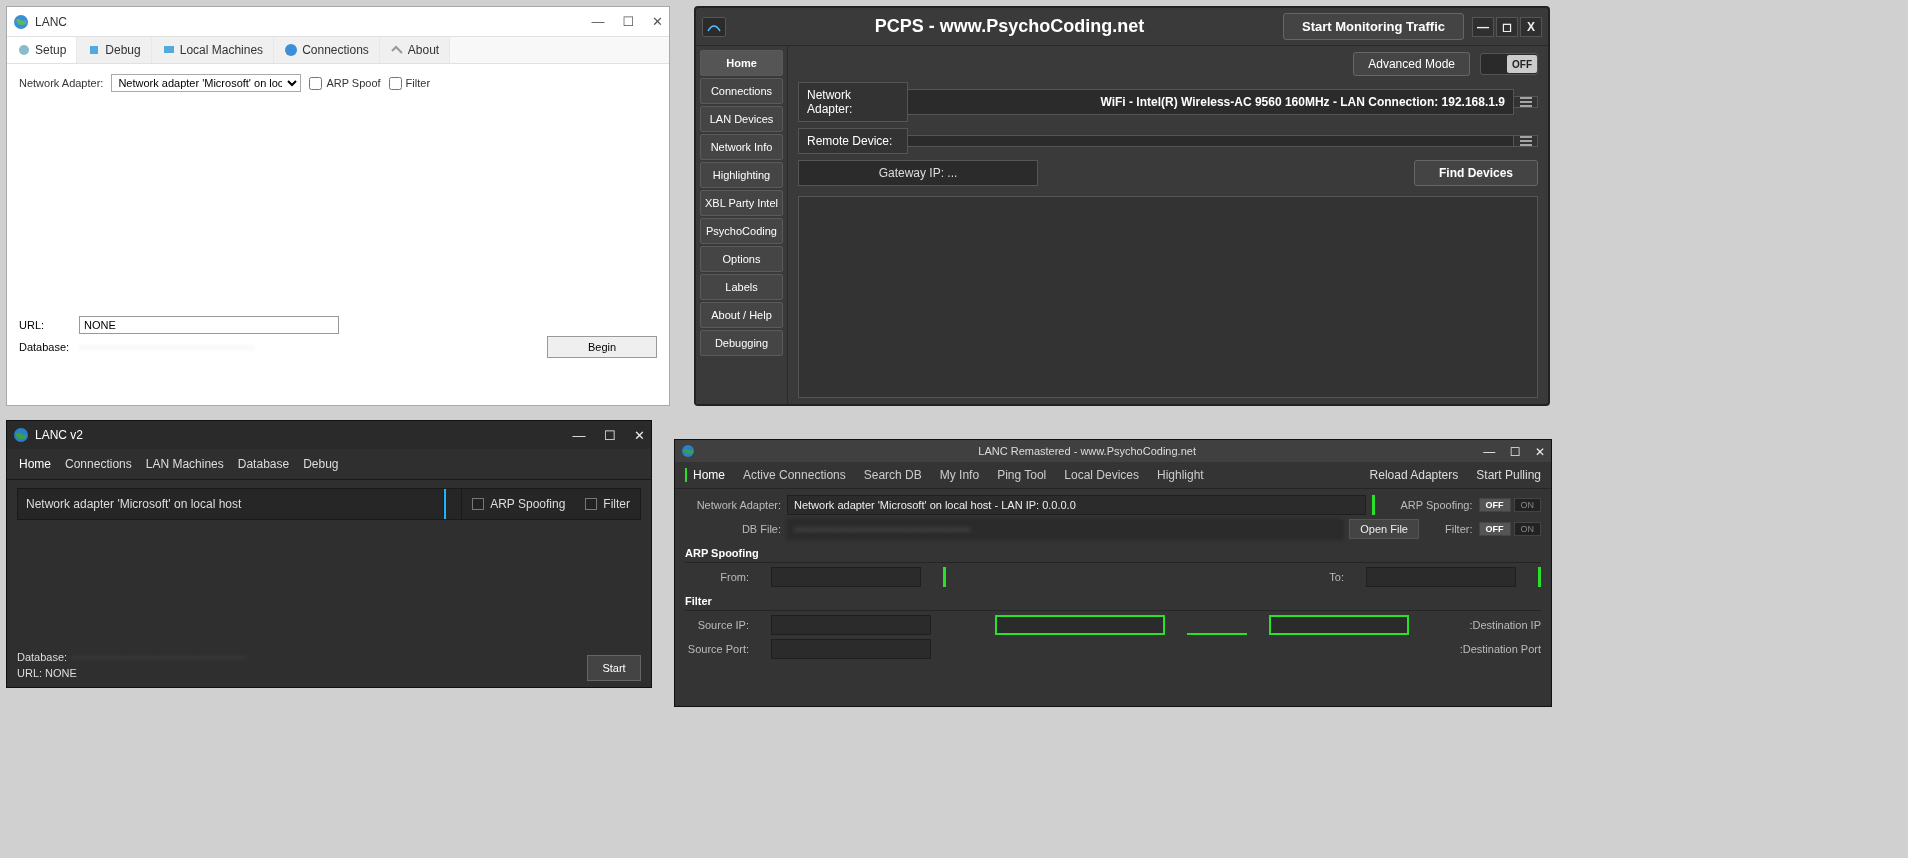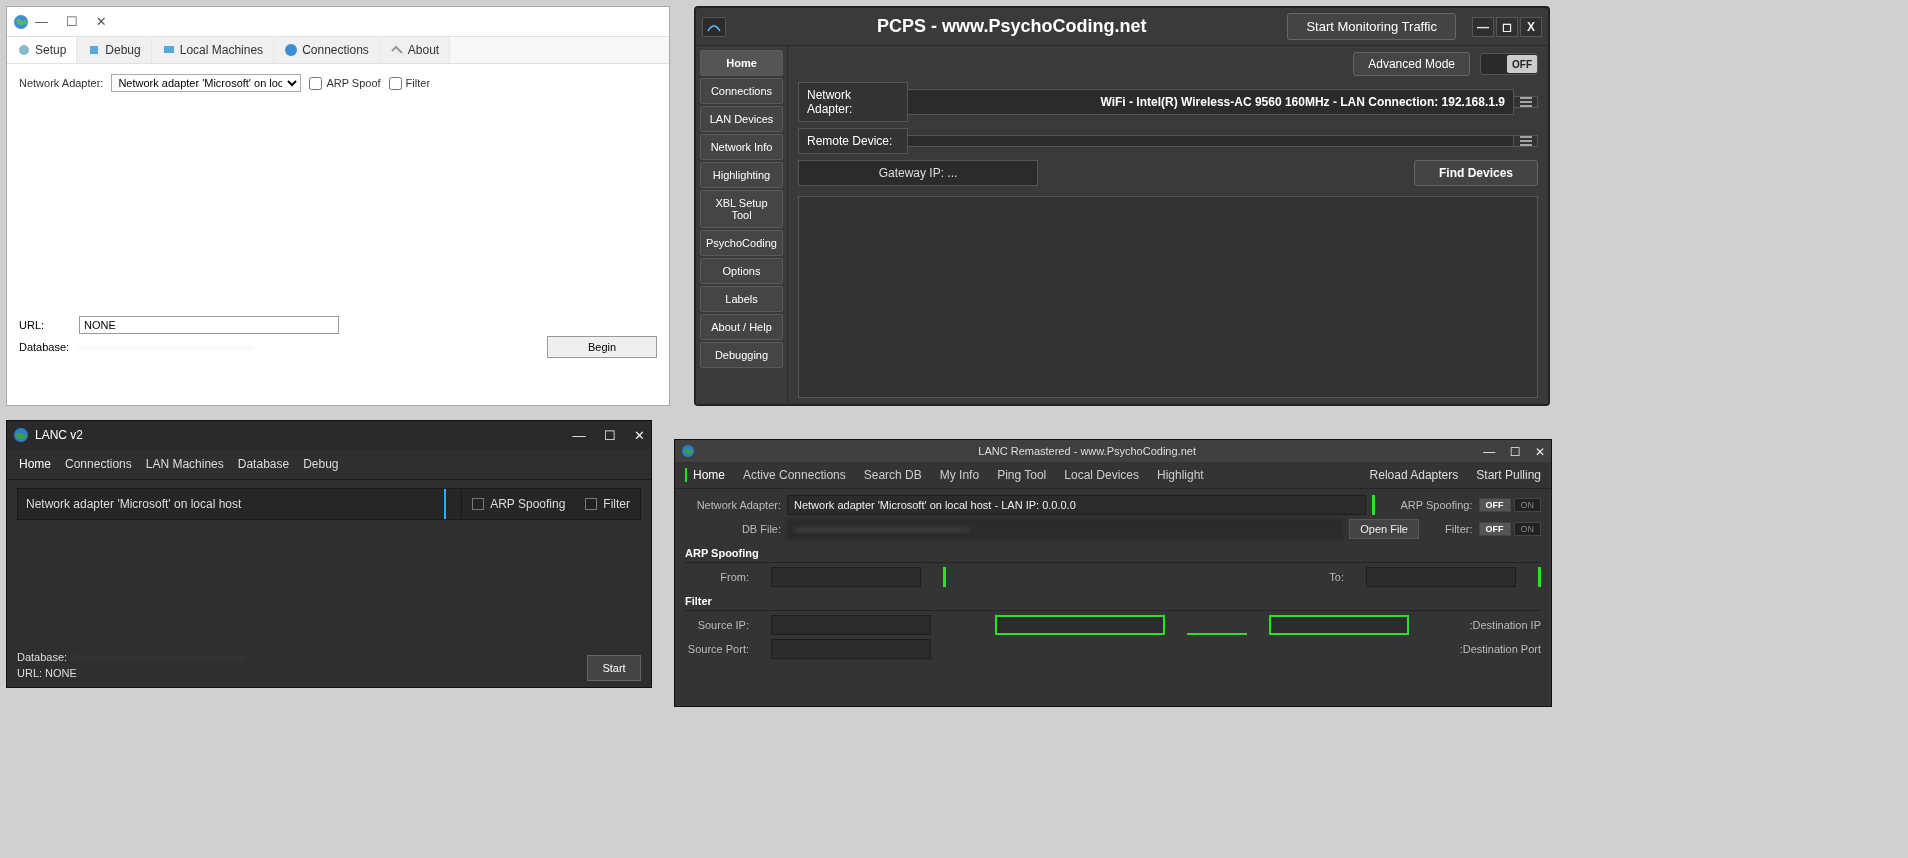--- a/index.html
+++ b/index.html
@@ -25,21 +25,21 @@
 .win1 .footer .frow { display: flex; align-items: center; gap: 14px; font-size: 11px; margin-top: 2px; }
 .win1 .footer input[type=text] { width: 260px; font-size: 11px; padding: 2px 4px; border: 1px solid #999; }
 .win1 .footer .blur { color: #aaa; filter: blur(2px); }
 .win1 .footer button { width: 110px; height: 22px; font-size: 11px; border: 1px solid #999; background: #efefef; cursor: pointer; }
 
 
 .win2 { position: absolute; left: 694px; top: 6px; width: 856px; height: 400px; background: #3a3a3a; border: 2px solid #222; border-radius: 4px; color: #ddd; }
 .win2 .titlebar { display: flex; align-items: center; height: 38px; padding: 4px 6px; border-bottom: 1px solid #2a2a2a; }
 .win2 .titlebar .logo { width: 24px; height: 20px; margin-right: 10px; background:#2b2b2b; border:1px solid #555; border-radius:2px; display:flex;align-items:center;justify-content:center;}
 .win2 .titlebar .title { flex: 1; text-align: center; font-size: 18px; font-weight: bold; color: #fff; }
-.win2 .titlebar .monbtn { background: #444; border: 1px solid #666; padding: 5px 18px; font-size: 13px; font-weight: normal; color: #fff; border-radius: 3px; margin-right: 16px; cursor: pointer; }
+.win2 .titlebar .monbtn { background: #444; border: 1px solid #666; padding: 5px 18px; font-size: 13px; font-weight: bold; color: #fff; border-radius: 3px; margin-right: 8px; cursor: pointer; }
 .win2 .titlebar .wctrls { display: flex; gap: 2px; }
 .win2 .titlebar .wctrls .wb { width: 22px; height: 20px; background: #2f2f2f; border: 1px solid #555; display: flex; align-items: center; justify-content: center; font-size: 12px; font-weight: bold; color: #eee; cursor: pointer; }
 .win2 .main { display: flex; height: calc(100% - 38px); }
 .win2 .sidebar { width: 92px; padding: 4px; display: flex; flex-direction: column; gap: 2px; background: #3a3a3a; border-right: 1px solid #2a2a2a; }
 .win2 .sidebar .sbtn { background: #454545; border: 1px solid #5a5a5a; color: #fff; font-size: 11px; padding: 6px 4px; text-align: center; border-radius: 2px; cursor: pointer; }
 .win2 .sidebar .sbtn.active { font-weight: bold; background: #555; }
 .win2 .content { flex: 1; padding: 6px 10px; display: flex; flex-direction: column; gap: 6px; }
 .win2 .toprow { display: flex; justify-content: flex-end; gap: 10px; align-items: center; }
 .win2 .advbtn { background: #454545; border: 1px solid #666; color: #fff; padding: 4px 14px; font-size: 12px; border-radius: 3px; cursor: pointer; }
 .win2 .toggle { width: 58px; height: 22px; background: #2a2a2a; border: 1px solid #555; border-radius: 3px; display: flex; align-items: center; justify-content: flex-end; cursor: pointer; }
@@ -108,20 +108,21 @@
 </style>
 </head>
 <body>
 
 <div class="win1">
   <div class="titlebar">
     <svg class="icon globe" viewBox="0 0 16 16">
         <circle class="sea" cx="8" cy="8" r="7"></circle>
         <path class="land" d="M3 6 Q5 4 8 6 Q10 8 13 6 L13 10 Q9 12 5 10 Z"></path>
       </svg>
+    <div class="title">LANC</div>
     <div class="winbtns">
       <span>—</span>
       <span>☐</span>
       <span>✕</span>
     </div>
   </div>
   <div class="tabs">
     <div class="tab active">
         <svg class="ticon" viewBox="0 0 14 14">
           <circle cx="7" cy="7" r="5" fill="#8bc"></circle>
@@ -197,21 +198,21 @@
       <div class="wb">X</div>
     </div>
   </div>
   <div class="main">
     <div class="sidebar">
       <div class="sbtn active">Home</div>
       <div class="sbtn">Connections</div>
       <div class="sbtn">LAN Devices</div>
       <div class="sbtn">Network Info</div>
       <div class="sbtn">Highlighting</div>
-      <div class="sbtn">XBL Setup Tool</div>
+      <div class="sbtn">XBL Party Intel</div>
       <div class="sbtn">PsychoCoding</div>
       <div class="sbtn">Options</div>
       <div class="sbtn">Labels</div>
       <div class="sbtn">About / Help</div>
       <div class="sbtn">Debugging</div>
     </div>
     <div class="content">
       <div class="toprow">
         <button class="advbtn">Advanced Mode</button>
         <div class="toggle">

